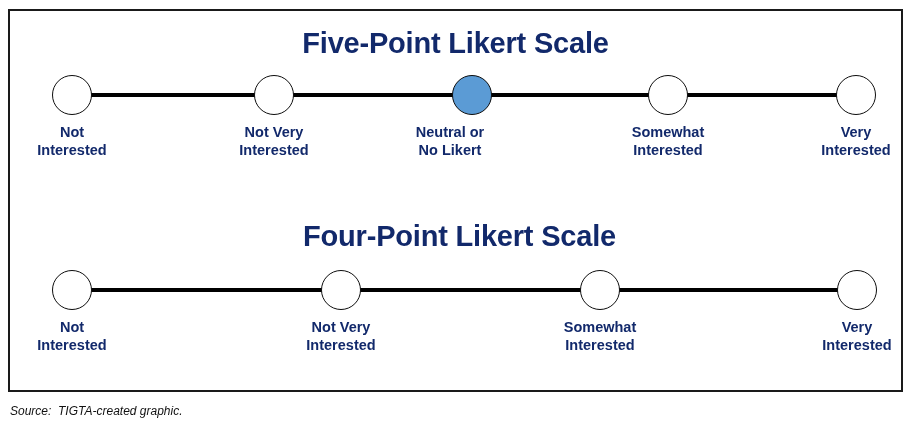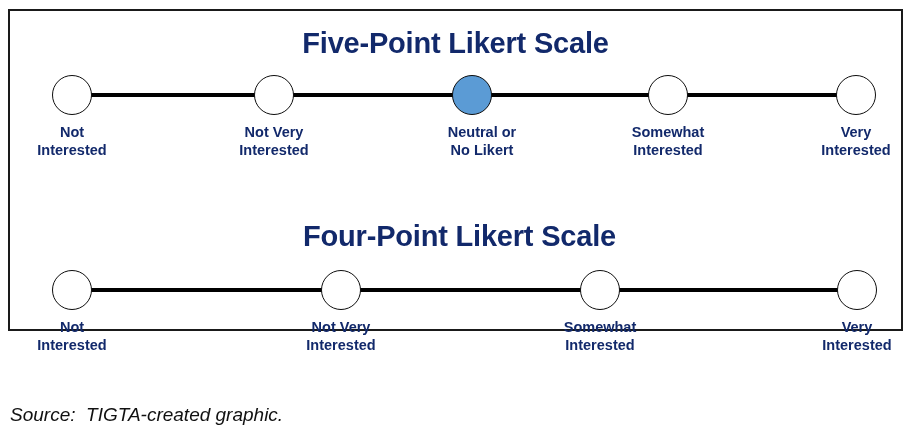--- a/index.html
+++ b/index.html
@@ -13,21 +13,21 @@
     font-family: "Liberation Sans", sans-serif;
     overflow: hidden;
     position: relative;
   }
 
   #figure {
     position: absolute;
     left: 8px;
     top: 9px;
     width: 895px;
-    height: 322px;
+    height: 383px;
     box-sizing: border-box;
     border: 2px solid #1a1a1a;
     background: #ffffff;
   }
 
   .scale-block {
     position: absolute;
     left: 0;
     width: 100%;
   }
@@ -100,21 +100,21 @@
     line-height: 18px;
   }
   .label .l1, .label .l2 { display: block; white-space: nowrap; }
 
   #source {
     position: absolute;
     left: 10px;
     top: 404px;
     font-family: "Liberation Sans", sans-serif;
     font-style: italic;
-    font-size: 19px;
+    font-size: 12px;
     color: #111111;
     white-space: pre;
   }
 </style>
 </head>
 <body>
 
 <div id="figure">
 
   <div class="scale-block five">
@@ -129,21 +129,21 @@
       </div>
     <div class="labels" id="labels-0">
         <div class="label" style="left: 62px;">
           <span class="l1">Not</span>
           <span class="l2">Interested</span>
         </div>
         <div class="label" style="left: 264px;">
           <span class="l1">Not Very</span>
           <span class="l2">Interested</span>
         </div>
-        <div class="label" style="left: 472px; text-align: center;">
+        <div class="label" style="left: 440px; text-align: center;">
           <span class="l1">Neutral or</span>
           <span class="l2">No Likert</span>
         </div>
         <div class="label" style="left: 658px;">
           <span class="l1">Somewhat</span>
           <span class="l2">Interested</span>
         </div>
         <div class="label" style="left: 846px;">
           <span class="l1">Very</span>
           <span class="l2">Interested</span>

